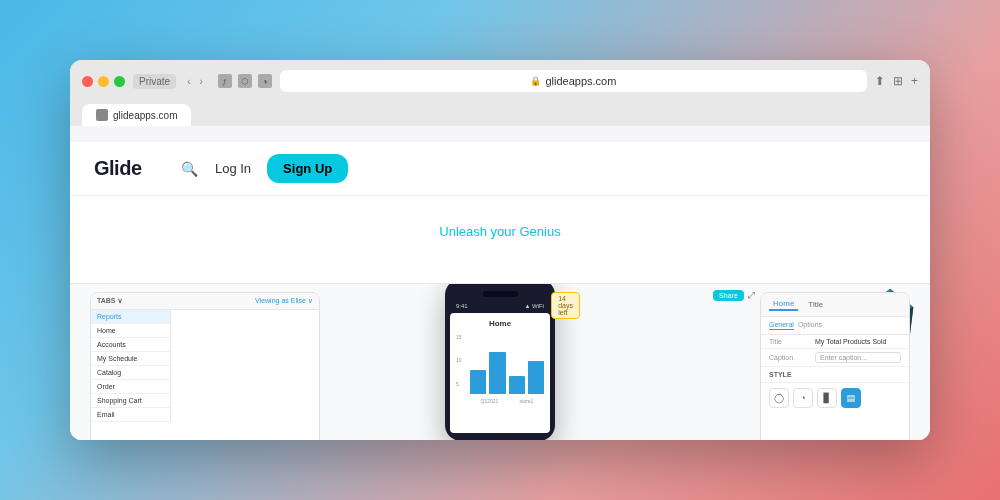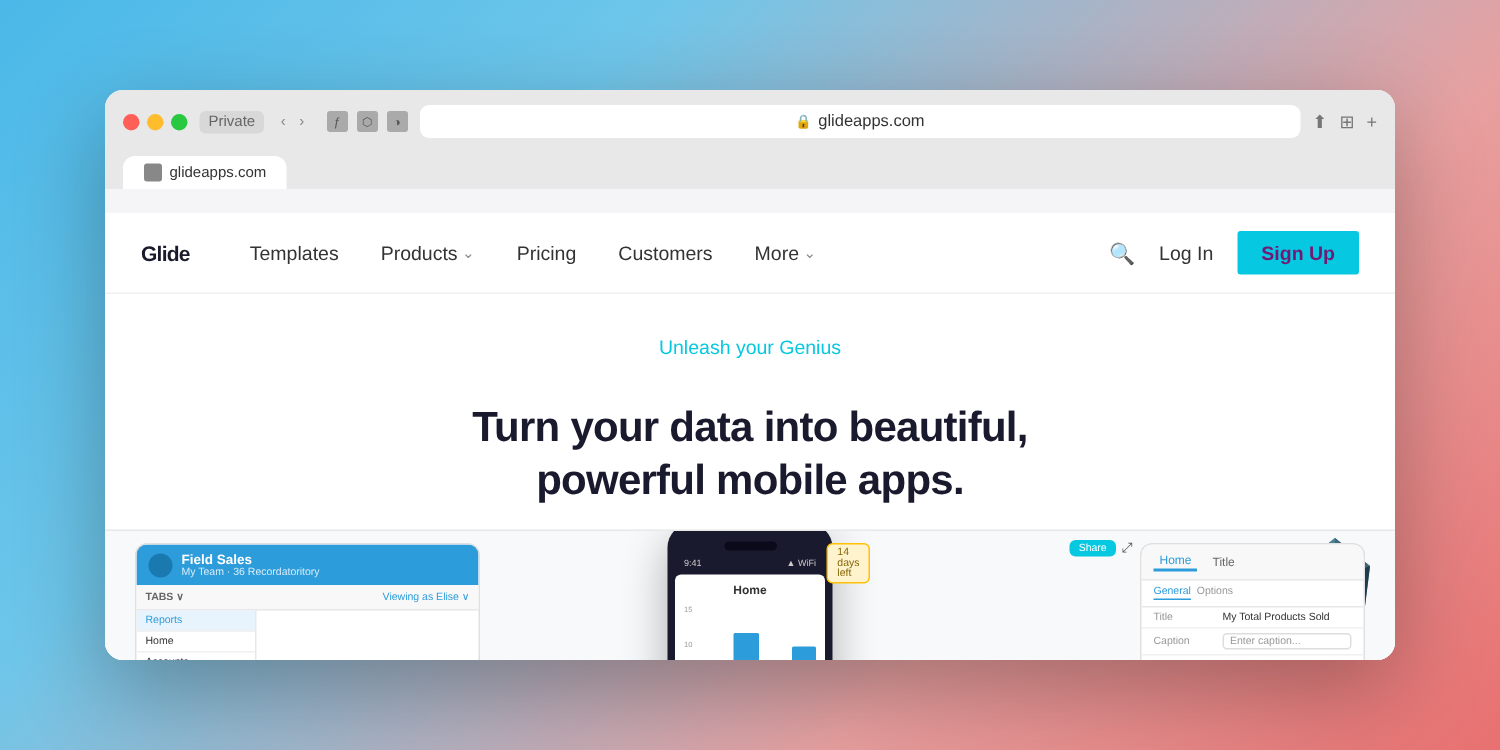--- a/index.html
+++ b/index.html
@@ -170,21 +170,21 @@
     .site-navbar {
       display: flex;
       align-items: center;
       padding: 12px 24px;
       border-bottom: 1px solid #f0f0f0;
       flex-shrink: 0;
       background: white;
     }
 
     .site-logo {
-      font-size: 14px;
+      font-size: 20px;
       font-weight: 800;
       color: #1a1a2e;
       margin-right: 40px;
       letter-spacing: -0.5px;
     }
 
     .nav-links {
       display: flex;
       align-items: center;
       gap: 28px;
@@ -220,24 +220,24 @@
 
     .login-btn {
       font-size: 13px;
       color: #333;
       font-weight: 500;
       cursor: pointer;
     }
 
     .signup-btn {
       background: #06c8e0;
-      color: #701a75;
+      color: #000000;
       border: none;
       padding: 7px 16px;
-      border-radius: 2px;
+      border-radius: 12px;
       font-size: 13px;
       font-weight: 600;
       cursor: pointer;
     }
 
     
     .hero-section {
       display: flex;
       flex-direction: column;
       align-items: center;
@@ -628,53 +628,35 @@
         <div class="tab-icon"></div>
         <span>glideapps.com</span>
       </div>
     </div>
   </div>
 
   <div class="website-content">
 
     <nav class="site-navbar">
       <div class="site-logo">Glide</div>
-      <div class="nav-links">
-        <a class="nav-link">Templates</a>
-        <a class="nav-link has-dropdown">Products</a>
-        <a class="nav-link">Pricing</a>
-        <a class="nav-link">Customers</a>
-        <a class="nav-link has-dropdown">More</a>
-      </div>
       <div class="nav-actions">
         <span class="search-btn">🔍</span>
         <span class="login-btn">Log In</span>
         <button class="signup-btn">Sign Up</button>
       </div>
     </nav>
 
     <div class="hero-section">
       <div class="hero-tagline">Unleash your Genius</div>
-      <div class="hero-headline">
-        <span>Turn your data into beautiful,</span><br>
-        <span>powerful mobile apps.</span>
-      </div>
     </div>
 
     <div class="app-preview">
       <div class="preview-inner">
 
         <div class="left-panel">
-          <div class="lp-header">
-            <div class="lp-avatar"></div>
-            <div>
-              <div class="lp-title">Field Sales</div>
-              <div class="lp-subtitle">My Team · 36 Recordatoritory</div>
-            </div>
-          </div>
           <div class="lp-toolbar">
             <span class="lp-tabs-label">TABS ∨</span>
             <span class="lp-viewing">Viewing as Elise ∨</span>
           </div>
           <div class="lp-body">
             <div class="lp-sidebar">
               <div class="lp-menu-item active">Reports</div>
               <div class="lp-menu-item">Home</div>
               <div class="lp-menu-item">Accounts</div>
               <div class="lp-menu-item">My Schedule</div>

